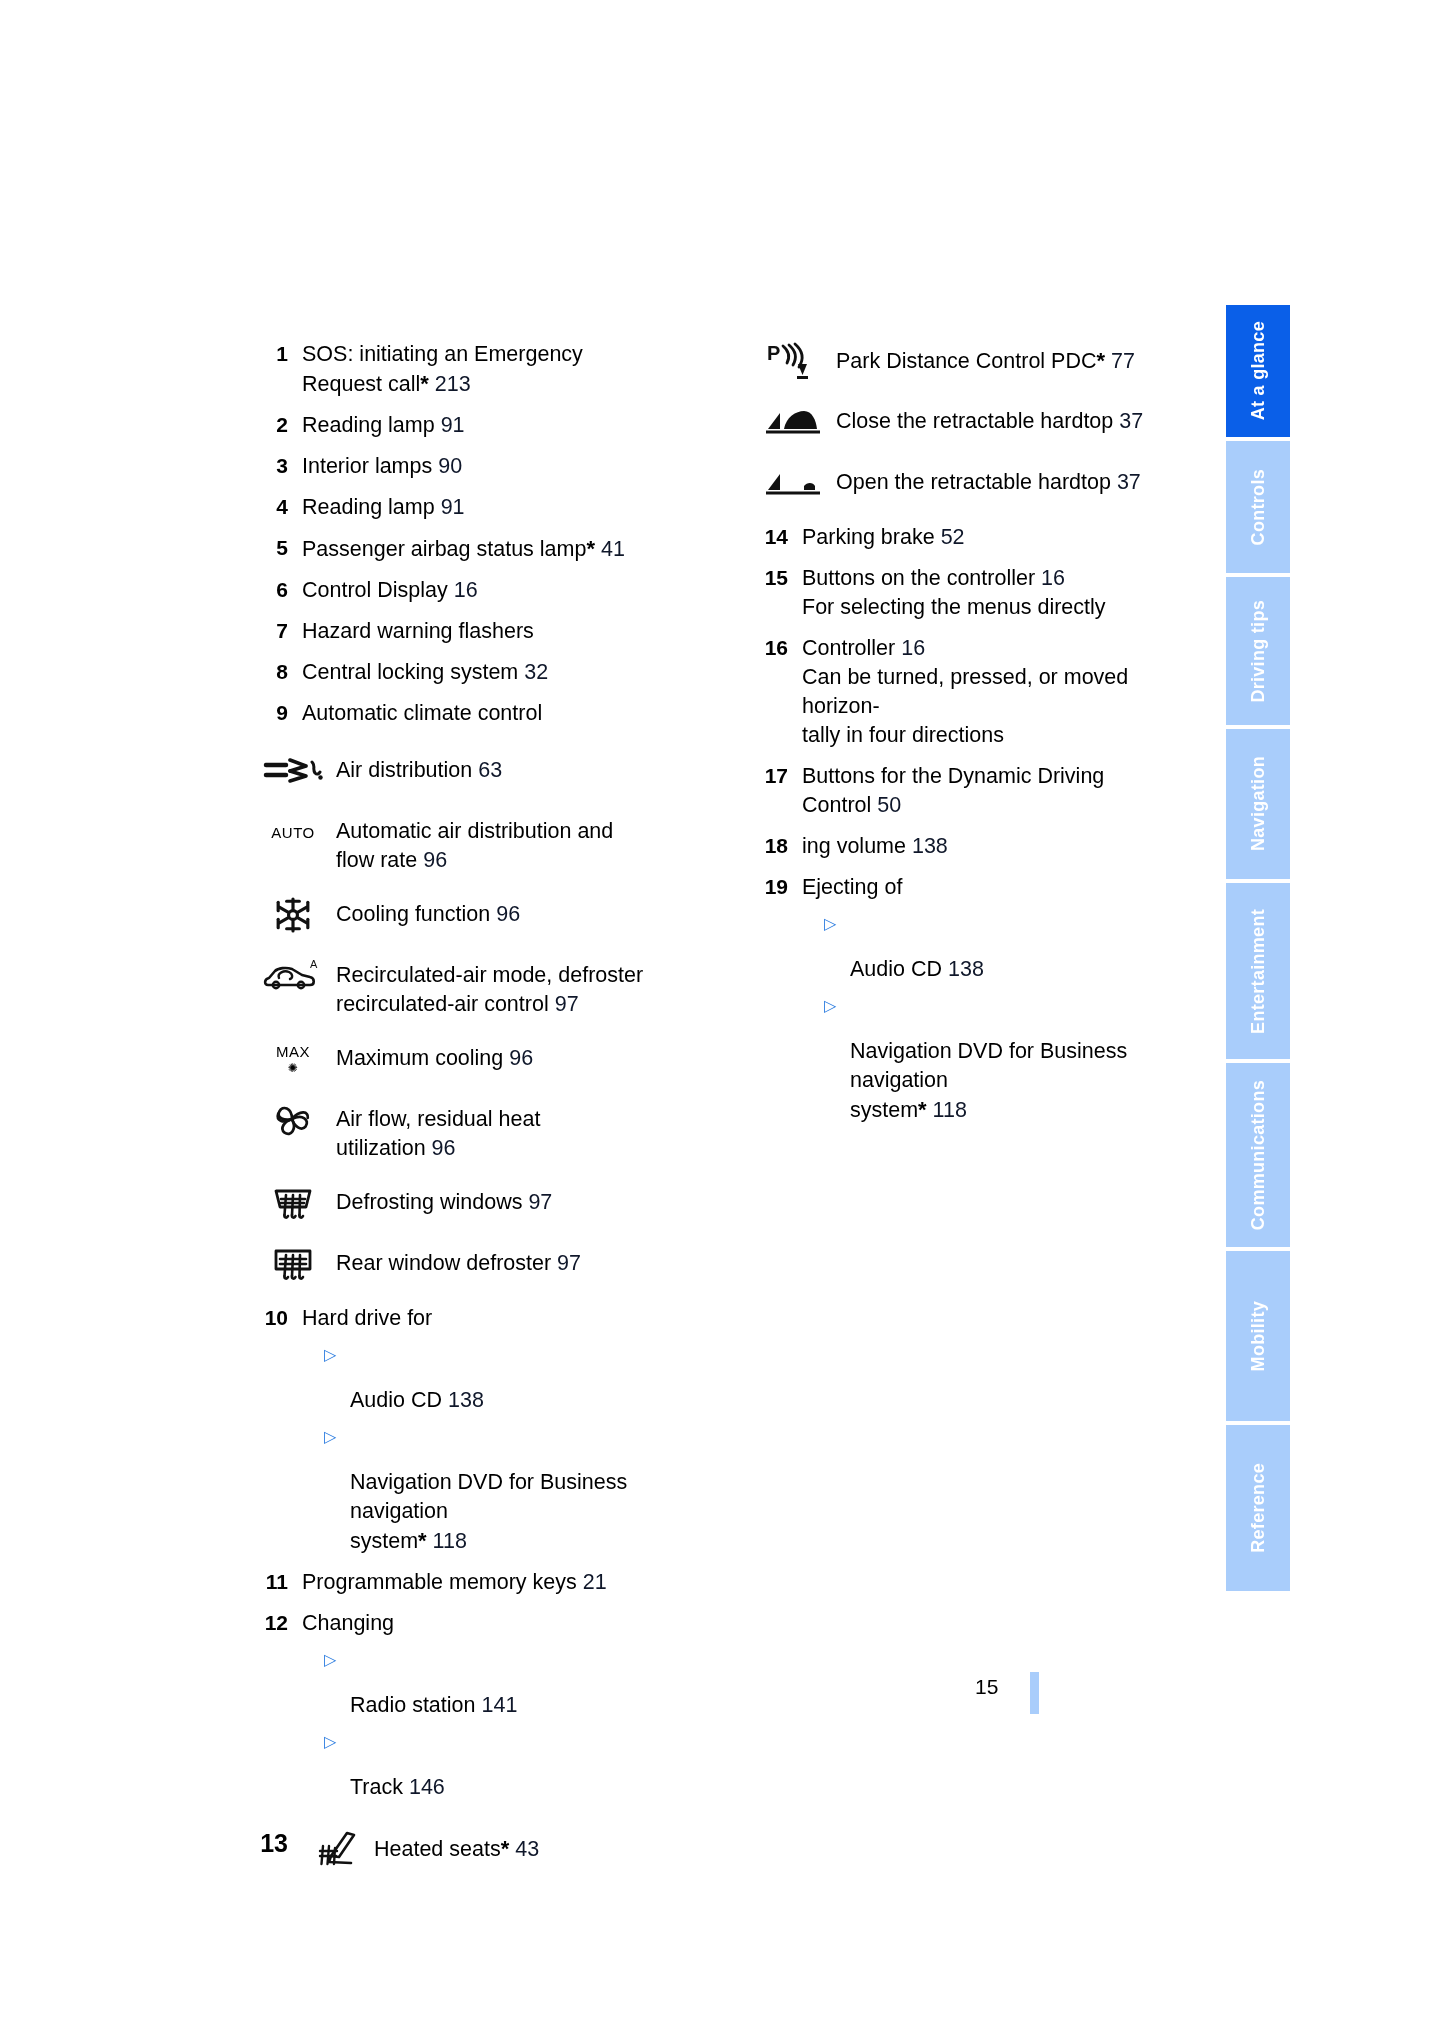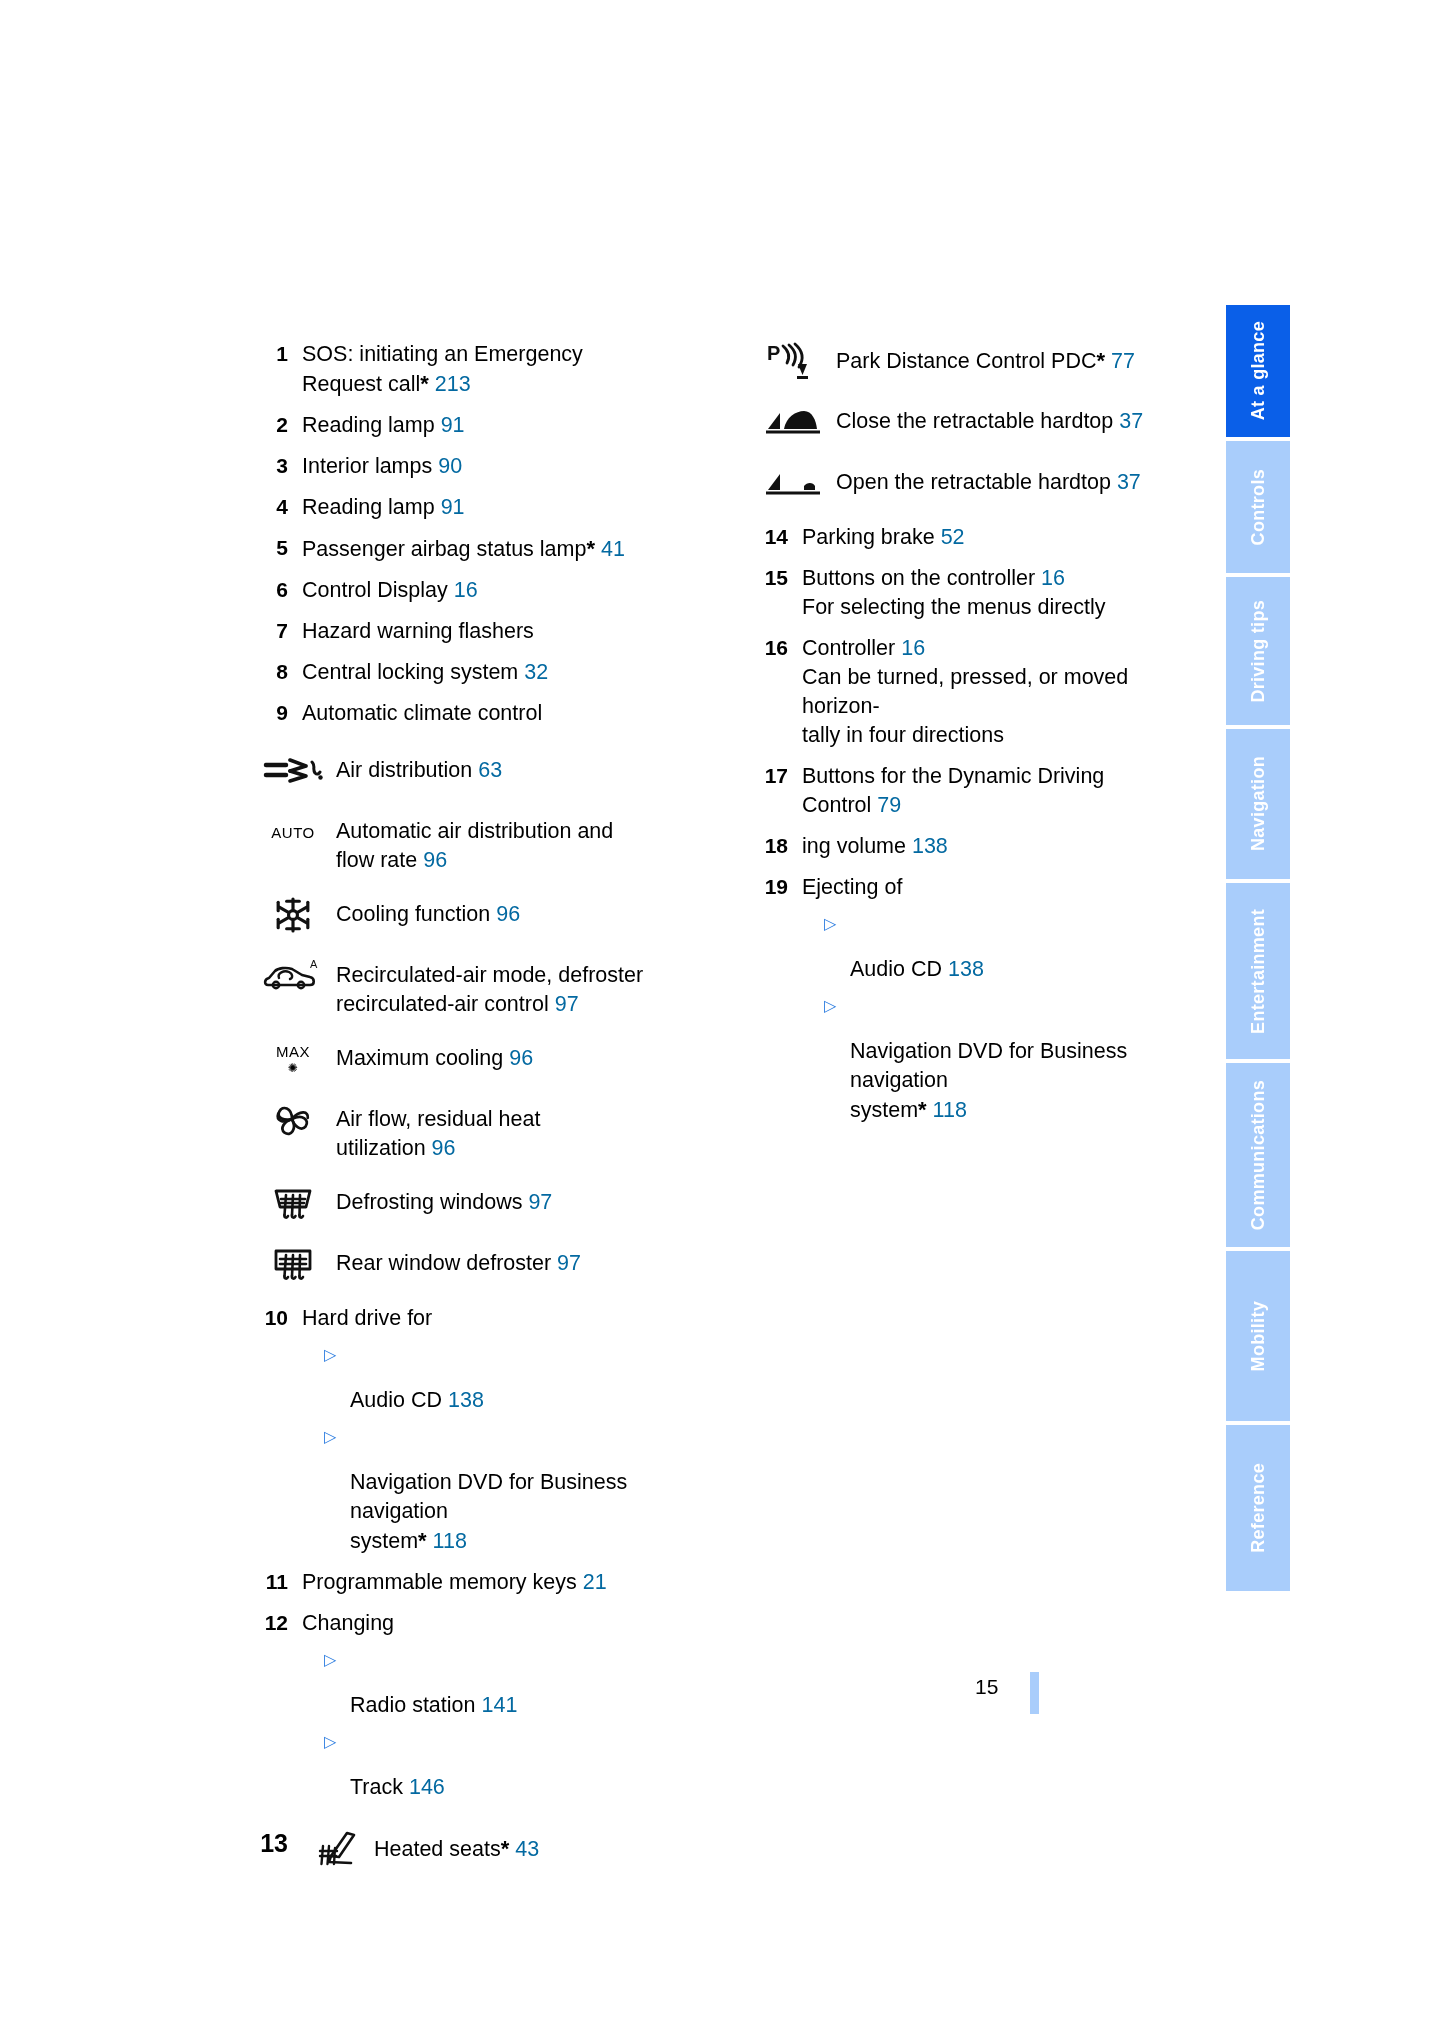--- a/index.html
+++ b/index.html
@@ -48,21 +48,21 @@
     box-sizing: content-box;
     font-size: 21px;
     line-height: 1.35;
   }
   .entry .body {
     flex: 1 1 auto;
     line-height: 1.35;
   }
   .entry .body .ln { display: block; }
 
-  .pg { color: #0369a1; }
+  .pg { color: #0f172a; }
   .ast { font-weight: bold; font-size: 1.02em; letter-spacing: 0; }
 
   
   .sub {
     display: flex;
     align-items: flex-start;
     margin-top: 9px;
     margin-left: 22px;
     line-height: 1.35;
   }
@@ -498,21 +498,21 @@
         <span class="body">
           <span class="ln">Controller  <span class="pg">16</span></span>
           <span class="ln">Can be turned, pressed, or moved horizon-</span>
           <span class="ln">tally in four directions</span>
         </span>
       </div>
       <div class="entry">
         <span class="num">17</span>
         <span class="body">
           <span class="ln">Buttons for the Dynamic Driving</span>
-          <span class="ln">Control  <span class="pg">79</span></span>
+          <span class="ln">Control  <span class="pg">50</span></span>
         </span>
       </div>
       <div class="entry">
         <span class="num">18</span>
         <span class="body">
           <span class="ln">ing volume  <span class="pg">138</span></span>
         </span>
       </div>
       <div class="entry">
         <span class="num">19</span>

